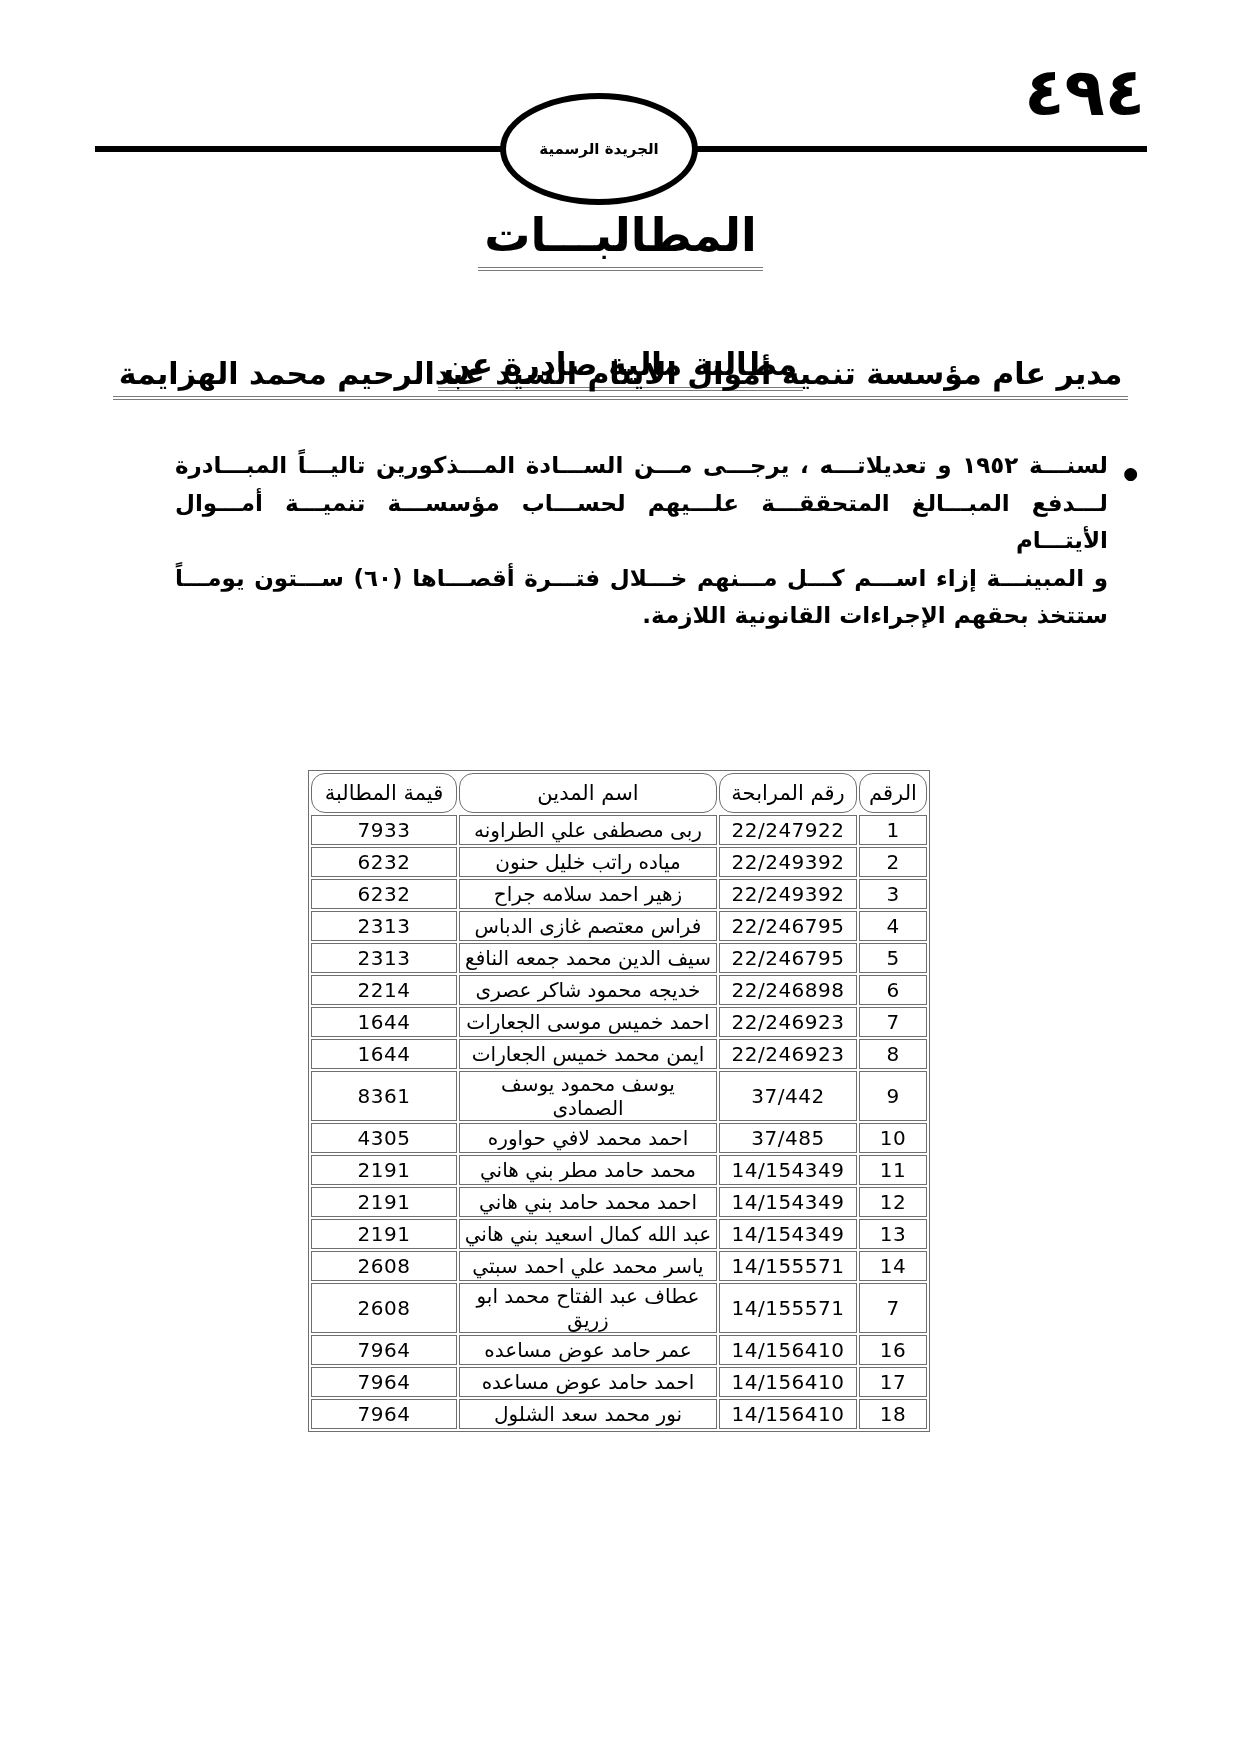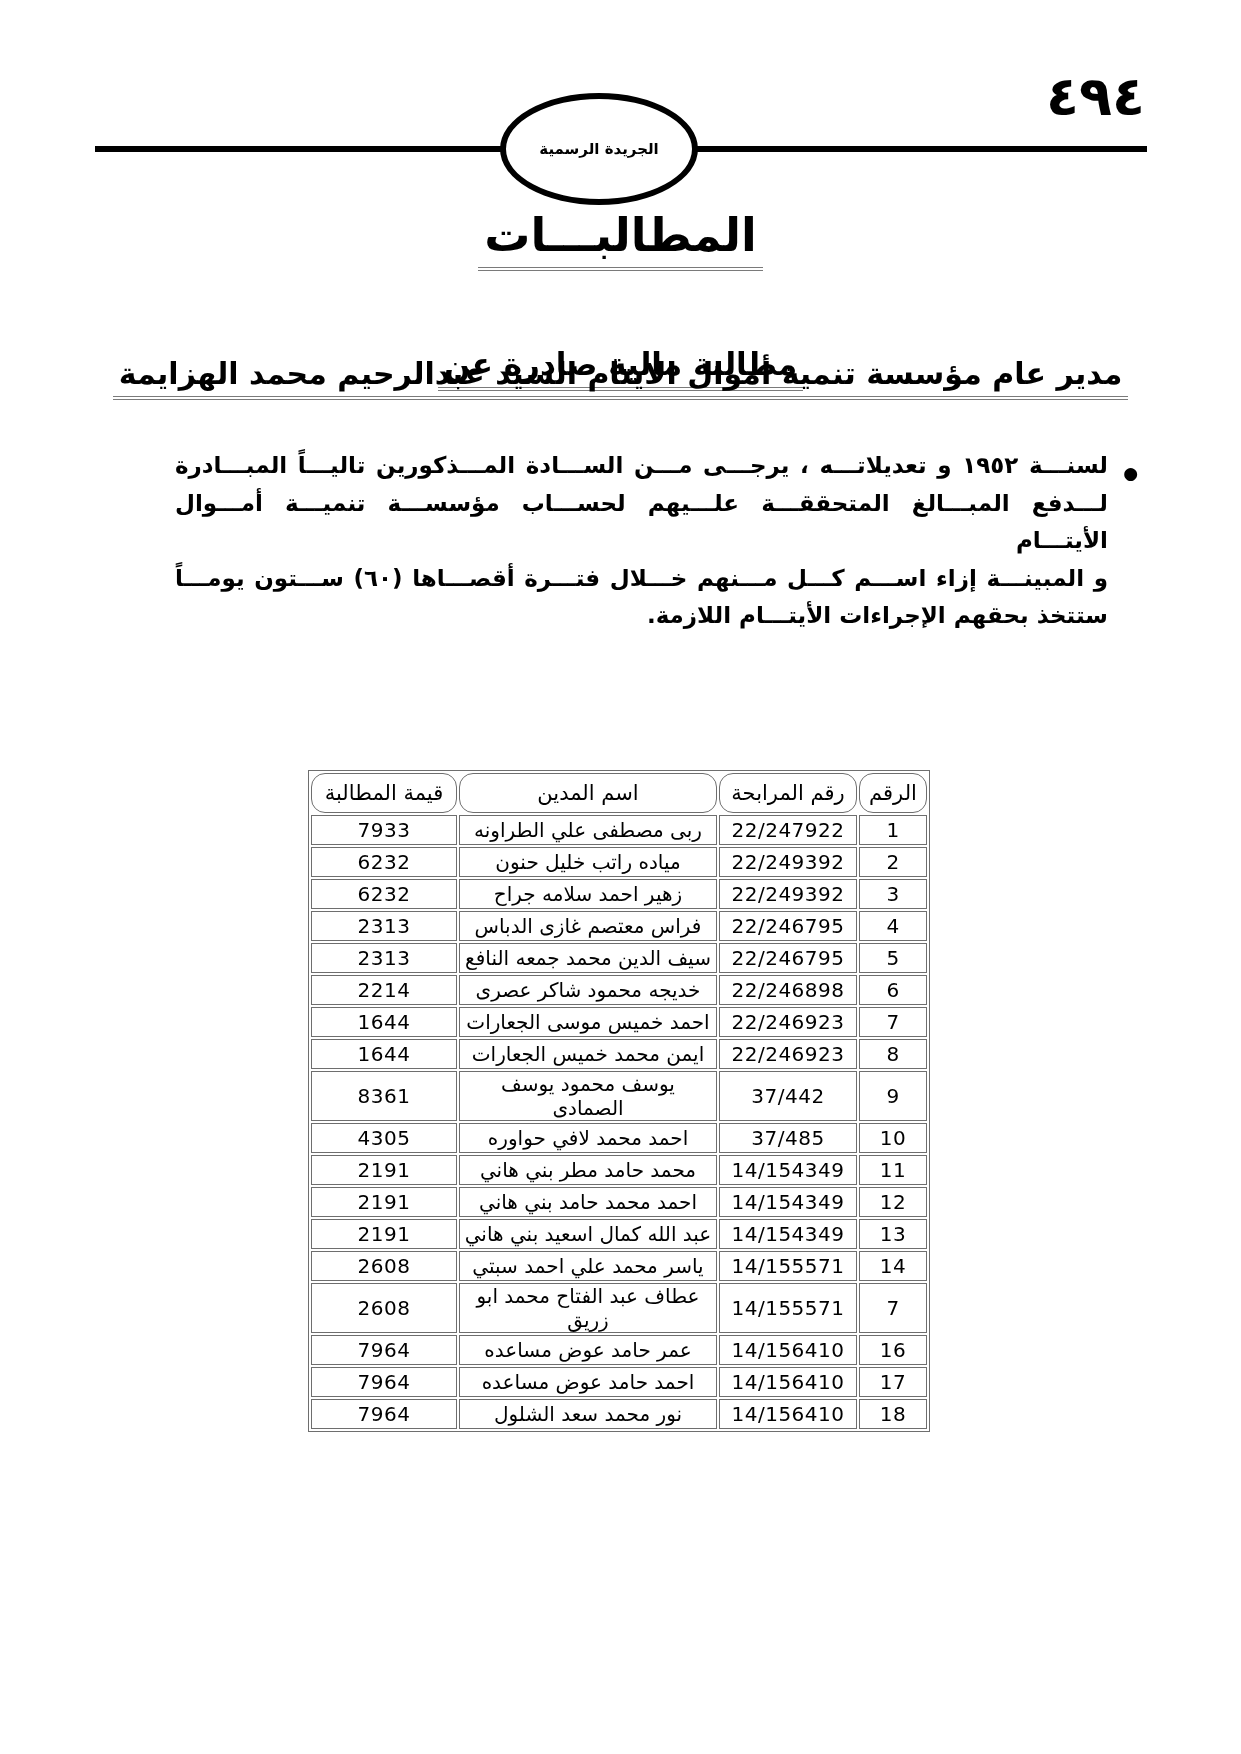--- a/index.html
+++ b/index.html
@@ -5,22 +5,22 @@
   html,body{margin:0;padding:0;background:#fff;}
   body{
     width:1241px;height:1754px;
     font-family:"DejaVu Sans", sans-serif;
     color:#000;direction:rtl;position:relative;
   }
   .page{position:relative;width:1241px;height:1754px;overflow:hidden;background:#fff;}
 
   
   .page-number{
-    position:absolute;top:70px;right:96px;
-    font-size:54px;font-weight:bold;line-height:1;
+    position:absolute;top:60px;right:96px;
+    font-size:66px;font-weight:bold;line-height:1;
     font-family:"DejaVu Sans", sans-serif;
     text-align:center;
   }
   .header-rule{
     position:absolute;top:146px;left:95px;width:1052px;height:6px;
     background:#000;z-index:1;
   }
   .gazette-oval{
     position:absolute;top:93px;left:500px;width:186px;height:100px;
     border:6px solid #000;border-radius:50%;background:#fff;z-index:2;
@@ -91,21 +91,21 @@
   <div class="title-row t-issuer">
     <span class="u">مدير عام مؤسسة تنمية أموال الايتام السيد عبدالرحيم محمد الهزايمة</span>
   </div>
 
   <div class="notice">
     <span class="bullet">●</span>
     <div id="notice-lines">
         <div class="notice-line">لسنـــة ١٩٥٢ و تعديلاتـــه ، يرجـــى مـــن الســـادة المـــذكورين تاليـــاً المبـــادرة</div>
         <div class="notice-line">لـــدفع المبـــالغ المتحققـــة علـــيهم لحســـاب مؤسســـة تنميـــة أمـــوال الأيتـــام</div>
         <div class="notice-line">و المبينـــة إزاء اســـم كـــل مـــنهم خـــلال فتـــرة أقصـــاها (٦٠) ســـتون يومـــاً</div>
-        <div class="notice-line last">ستتخذ بحقهم الإجراءات الأيتـــام اللازمة.</div>
+        <div class="notice-line last">ستتخذ بحقهم الإجراءات القانونية اللازمة.</div>
       </div>
   </div>
 
   <div class="claims-table-wrap">
     <table class="claims">
       <colgroup>
         <col class="col-no">
           <col class="col-mur">
           <col class="col-name">
           <col class="col-amt">

